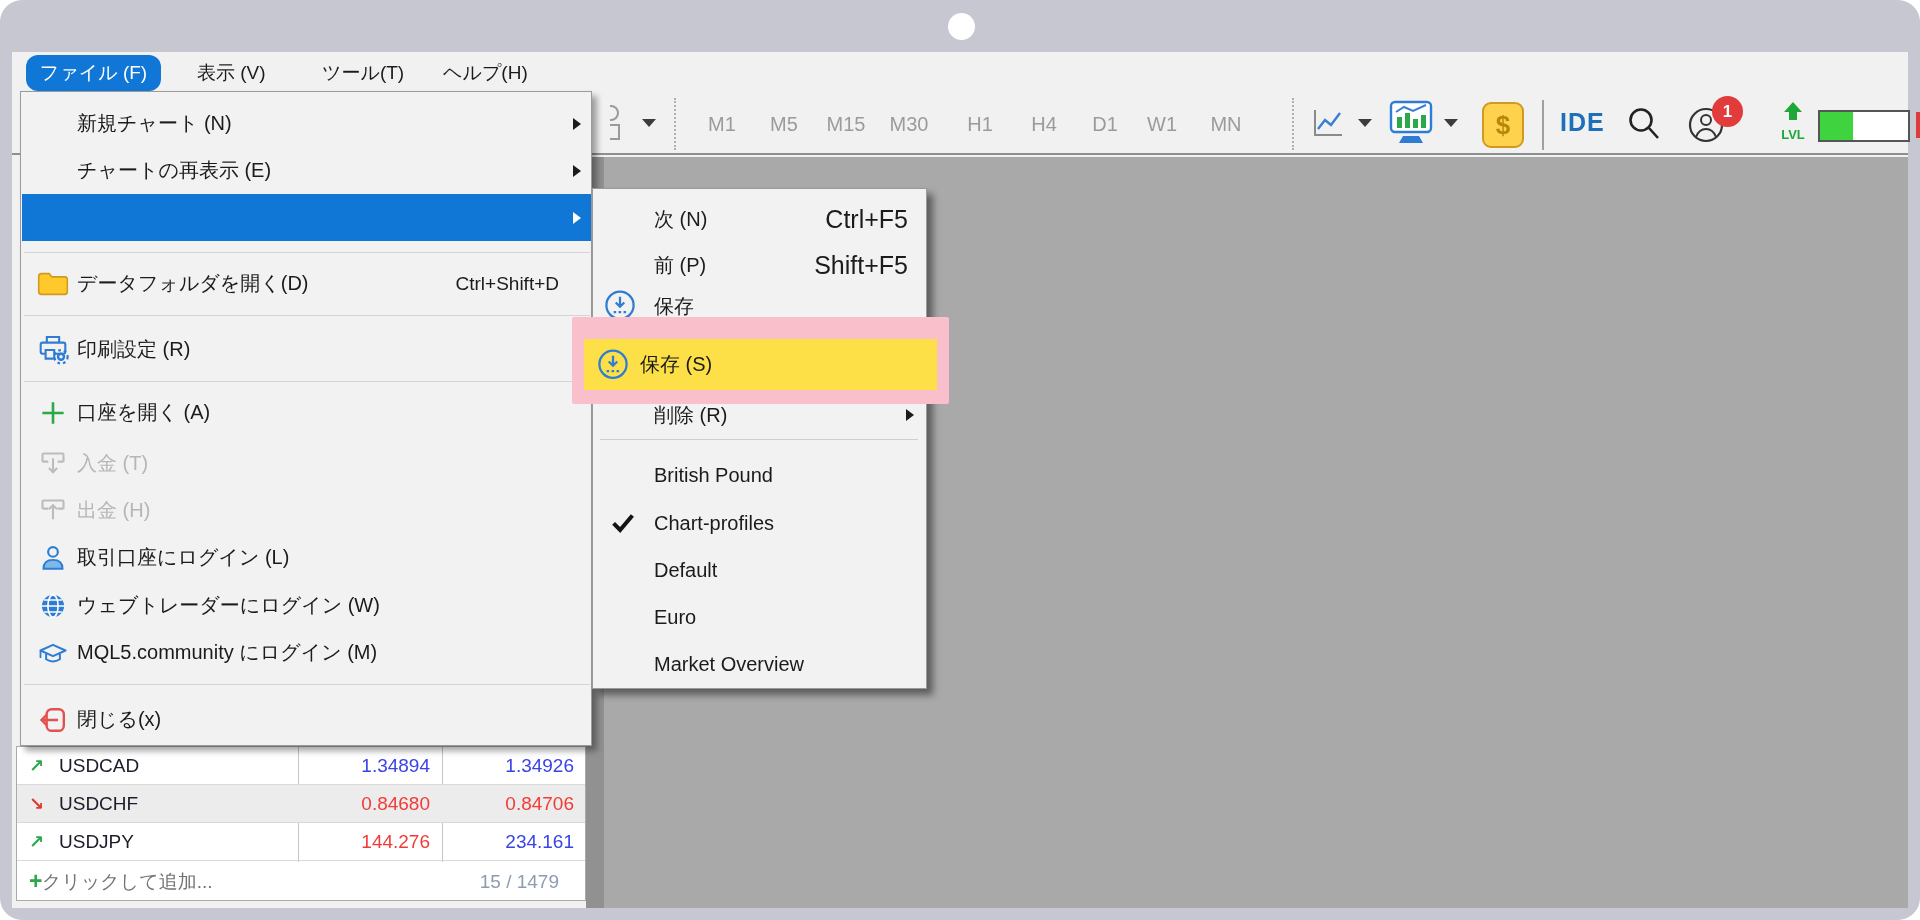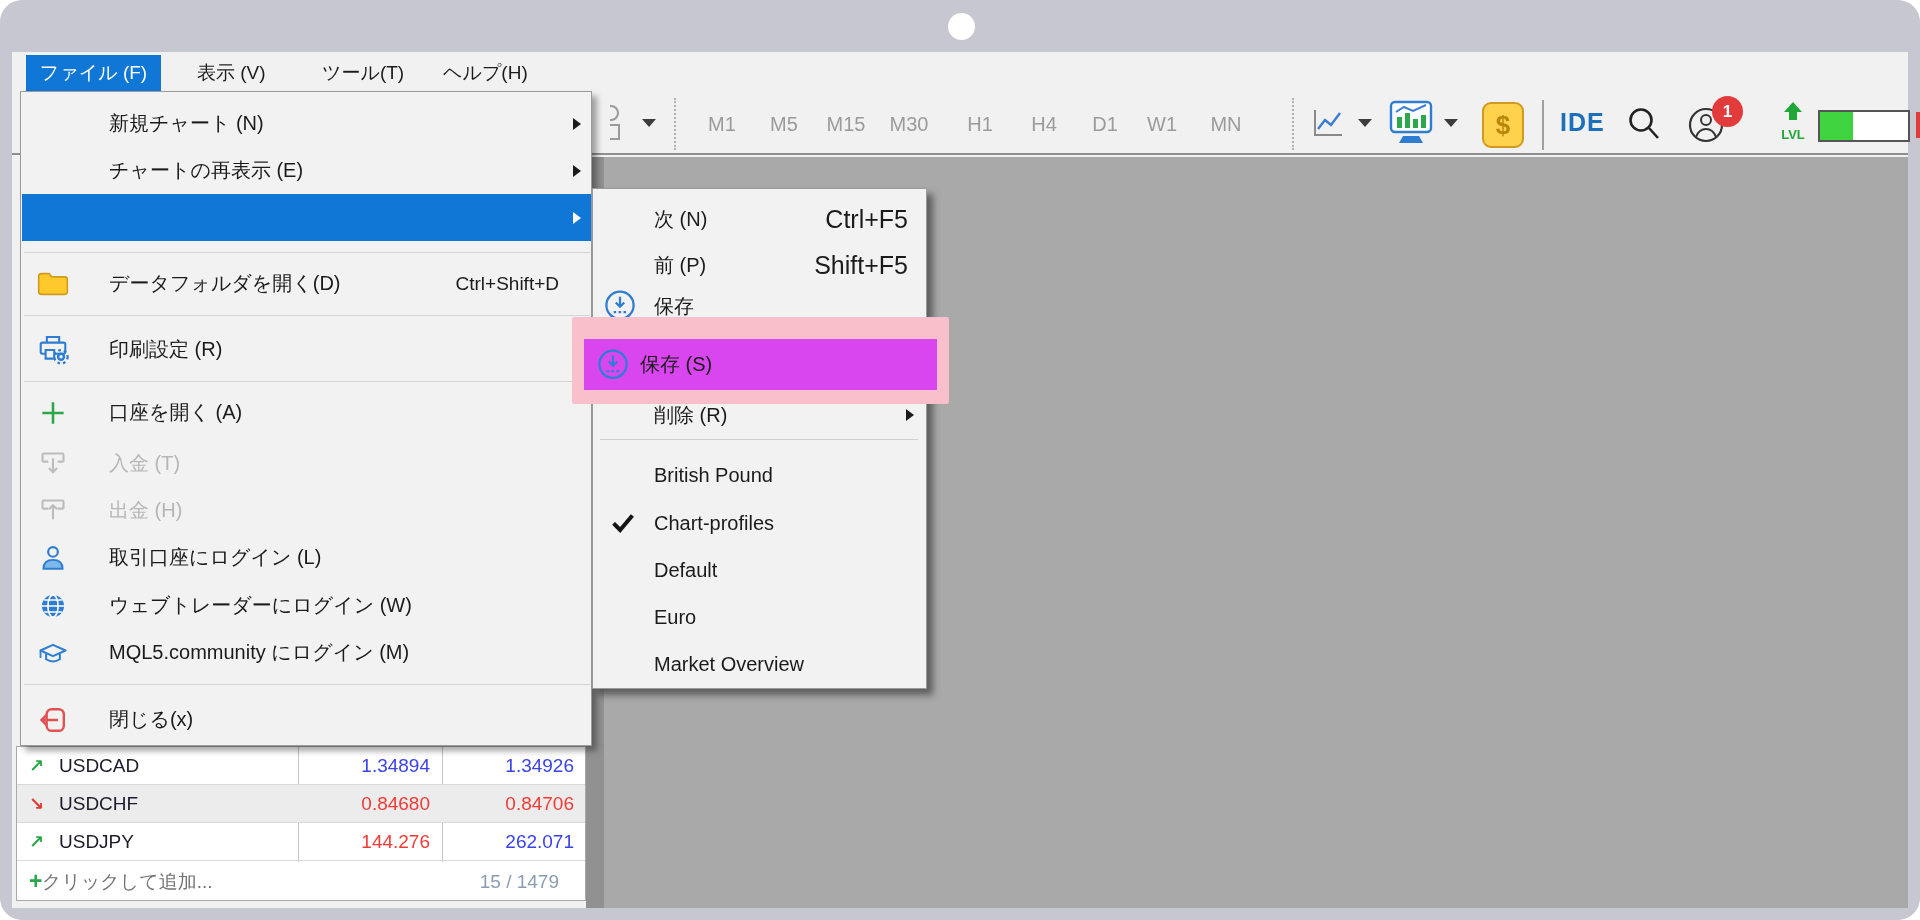--- a/index.html
+++ b/index.html
@@ -5,21 +5,21 @@
   html,body{margin:0;padding:0;background:#ffffff;}
   *{box-sizing:border-box;}
   .stage{position:relative;width:1920px;height:920px;background:#c7c7d2;border-radius:22px;overflow:hidden;
          font-family:"Liberation Sans","DejaVu Sans",sans-serif;-webkit-font-smoothing:antialiased;}
   .white-dot{position:absolute;left:948px;top:13px;width:27px;height:27px;border-radius:50%;background:#ffffff;}
   .app{position:absolute;left:12px;top:52px;width:1896px;height:856px;background:#f1f1f1;}
 
   
   .menubar{position:absolute;left:12px;top:52px;width:1896px;height:39px;background:#f1f1f1;}
   .mb-item{position:absolute;top:3px;height:36px;line-height:36px;font-size:19px;color:#1b1b1b;padding:0 14px;}
-  .mb-item.active{background:#1177d7;color:#ffffff;text-align:center;padding:0;}
+  .mb-item.active{background:#1177d7;color:#ffffff;text-align:center;padding:0;border-radius:12px;}
 
   
   .toolbar{position:absolute;left:12px;top:91px;width:1896px;height:64px;background:#f1f1f1;border-bottom:2px solid #8f8f8f;}
   .tf-btn{position:absolute;top:13px;width:56px;height:40px;line-height:40px;text-align:center;font-size:20px;color:#9b9b9b;}
   .dotsep{position:absolute;top:7px;height:52px;width:0;border-left:2px dotted #b0b0b0;}
   .vsep{position:absolute;top:9px;height:50px;width:0;border-left:2px solid #a0a0a0;}
   .caret{position:absolute;width:0;height:0;border-left:7px solid transparent;border-right:7px solid transparent;border-top:8px solid #3c3c3c;}
   .tbicon{position:absolute;}
   .dollar-btn{position:absolute;left:1470px;top:11px;width:42px;height:46px;border-radius:9px;background:#ffd24d;
               border:2px solid #cf9a1f;color:#b8860b;font-size:26px;font-weight:bold;text-align:center;line-height:42px;}
@@ -51,42 +51,42 @@
   .mw-col{position:absolute;top:0;width:0;height:115px;border-left:1px solid #c4c4c4;}
   .mw-footer{position:absolute;left:0;top:115px;width:568px;height:39px;font-size:19px;}
   .mw-add{position:absolute;left:25px;line-height:39px;color:#737373;}
   .mw-plus{position:absolute;left:12px;line-height:39px;color:#2ba84a;font-size:23px;font-weight:bold;}
   .mw-counter{position:absolute;right:26px;line-height:39px;color:#8c9cb0;}
 
   
   .dropdown{position:absolute;left:20px;top:91px;width:572px;height:655px;background:#f2f2f2;border:1px solid #9a9a9a;
             box-shadow:5px 5px 6px rgba(0,0,0,0.35);z-index:10;}
   .fm-item{position:absolute;left:1px;width:569px;height:47px;font-size:20px;color:#1b1b1b;}
-  .fm-item .txt{position:absolute;left:55px;top:0;height:47px;line-height:47px;margin-left:32px;}
+  .fm-item .txt{position:absolute;left:55px;top:0;height:47px;line-height:47px;}
   .fm-item.hl{background:#1177d7;color:#ffffff;}
   .fm-item.dis{color:#b6b6b6;}
   .fm-icon{position:absolute;left:13px;top:6px;width:36px;height:36px;display:flex;align-items:center;justify-content:center;}
   .fm-arrow{position:absolute;right:10px;top:18px;width:0;height:0;border-top:6px solid transparent;border-bottom:6px solid transparent;border-left:8px solid currentColor;}
   .fm-short{position:absolute;right:32px;top:0;height:47px;line-height:47px;font-size:19px;}
   .fm-sep{position:absolute;left:3px;width:566px;height:1px;background:#d4d4d4;}
 
   
   .submenu{position:absolute;left:592px;top:188px;width:335px;height:501px;background:#f2f2f2;border:1px solid #9a9a9a;
            box-shadow:6px 6px 7px rgba(0,0,0,0.45);z-index:11;}
   .sm-item{position:absolute;left:1px;width:332px;height:46px;font-size:20px;color:#1b1b1b;}
   .sm-item .txt{position:absolute;left:60px;top:0;height:46px;line-height:46px;}
   .sm-icon{position:absolute;left:9px;top:6px;width:34px;height:34px;}
   .sm-check{position:absolute;left:16px;top:7px;width:26px;height:30px;}
   .sm-short{position:absolute;right:18px;top:0;height:46px;line-height:46px;font-size:25px;}
   .sm-arrow{position:absolute;right:12px;top:17px;width:0;height:0;border-top:6px solid transparent;border-bottom:6px solid transparent;border-left:8px solid #1b1b1b;}
   .sm-sep{position:absolute;left:7px;width:318px;height:1px;background:#cfcfcf;}
 
   
   .annotation{position:absolute;left:572px;top:317px;width:377px;height:87px;background:#f9bfca;z-index:12;border-radius:2px;}
-  .annotation .inner{position:absolute;left:12px;right:12px;top:22px;bottom:14px;background:#d946ef;display:flex;align-items:center;}
+  .annotation .inner{position:absolute;left:12px;right:12px;top:22px;bottom:14px;background:#fde047;display:flex;align-items:center;}
   .annotation .inner .txt{margin-left:10px;font-size:20px;color:#1b1b1b;}
   .annotation .inner svg{margin-left:12px;}
 </style>
 </head>
 <body>
 
 <div class="stage">
 
   <div class="white-dot"></div>
   <div class="app"></div>
@@ -193,21 +193,21 @@
     <div class="mw-row shaded" style="top:38px;">
       <span class="mw-dir dir-down">↘</span>
       <span class="mw-sym">USDCHF</span>
       <span class="mw-bid p-red">0.84680</span>
       <span class="mw-ask p-red">0.84706</span>
     </div>
     <div class="mw-row" style="top:76px;">
       <span class="mw-dir dir-up">↗</span>
       <span class="mw-sym">USDJPY</span>
       <span class="mw-bid p-red">144.276</span>
-      <span class="mw-ask p-blue">262.071</span>
+      <span class="mw-ask p-blue">234.161</span>
     </div>
     <div class="mw-footer">
       <span class="mw-plus">+</span>
       <span class="mw-add">クリックして追加...</span>
       <span class="mw-counter">15 / 1479</span>
     </div>
   </div>
 
   <div class="dropdown">
 

